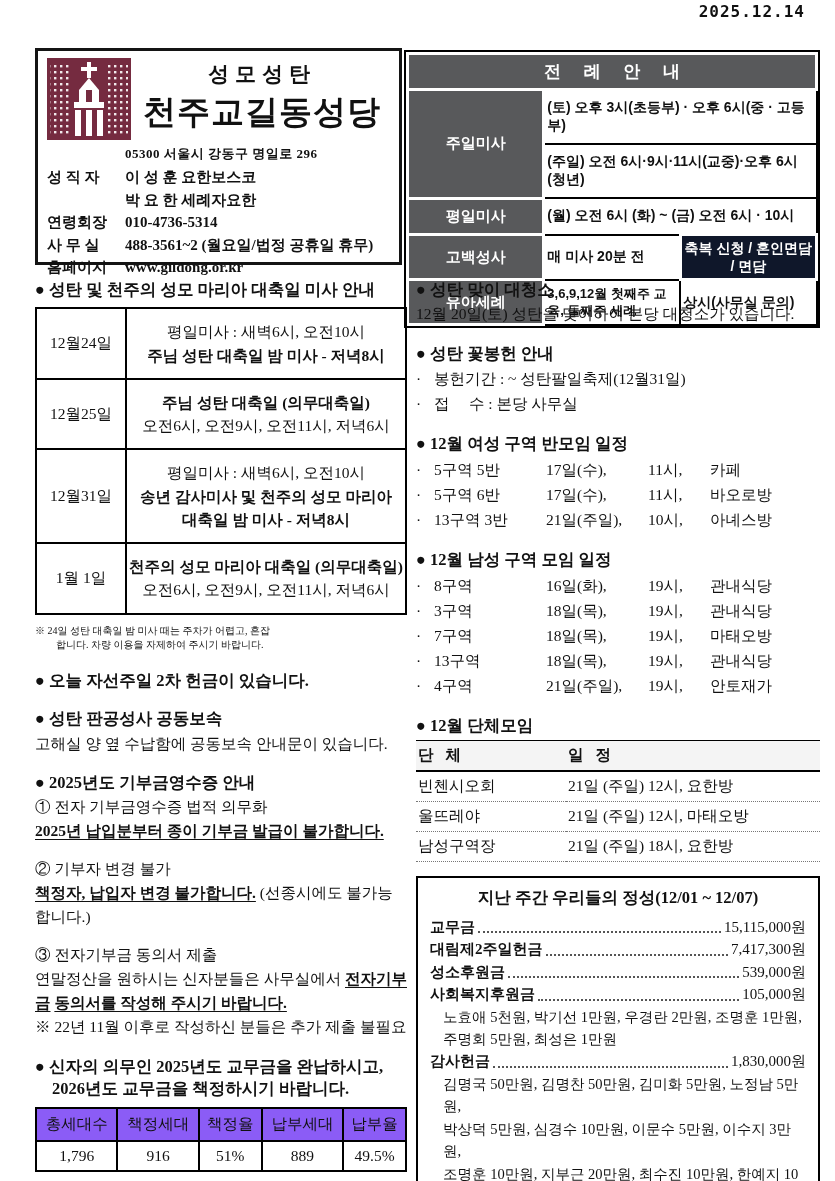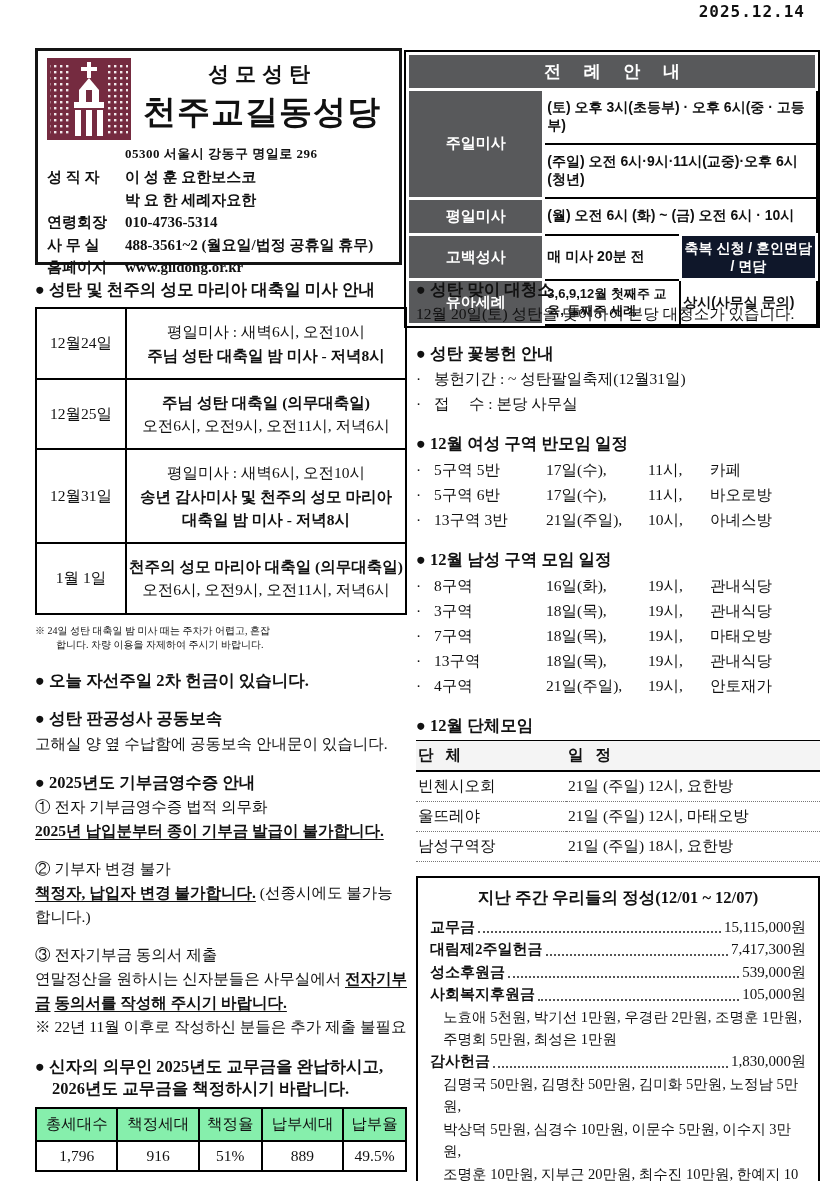--- a/index.html
+++ b/index.html
@@ -50,21 +50,21 @@
   .note .cont { padding-left:21px; }
 
   
   .rc-line { font-size:15.5px; line-height:1.55; }
   .rc-block { margin-bottom:14px; }
   .ub { text-decoration:underline; text-underline-offset:3px; font-weight:bold; }
 
   
   .stats-tbl { width:100%; border-collapse:collapse; text-align:center; font-size:15.5px; margin-top:8px; }
   .stats-tbl td { border:2px solid #000; padding:5px 2px; }
-  .stats-tbl .hd { background:#86efac; }
+  .stats-tbl .hd { background:#8b5cf6; }
 
   
   .dot-row { display:grid; grid-template-columns:18px 112px 102px 62px auto; font-size:15.5px; line-height:1.62; }
   .flower-row { display:grid; grid-template-columns:18px auto; font-size:15.5px; line-height:1.62; }
 
   
   .groups-tbl { width:100%; border-collapse:collapse; font-size:15.5px; margin-top:2px; }
   .groups-tbl td { padding:4px 2px; text-align:left; }
   .groups-tbl .g-hd td { background:#f4f4f4; border-top:1.5px solid #000; border-bottom:2.5px solid #000; font-weight:bold; letter-spacing:4px; }
   .groups-tbl .g-row td { border-bottom:1.5px dotted #777; }

